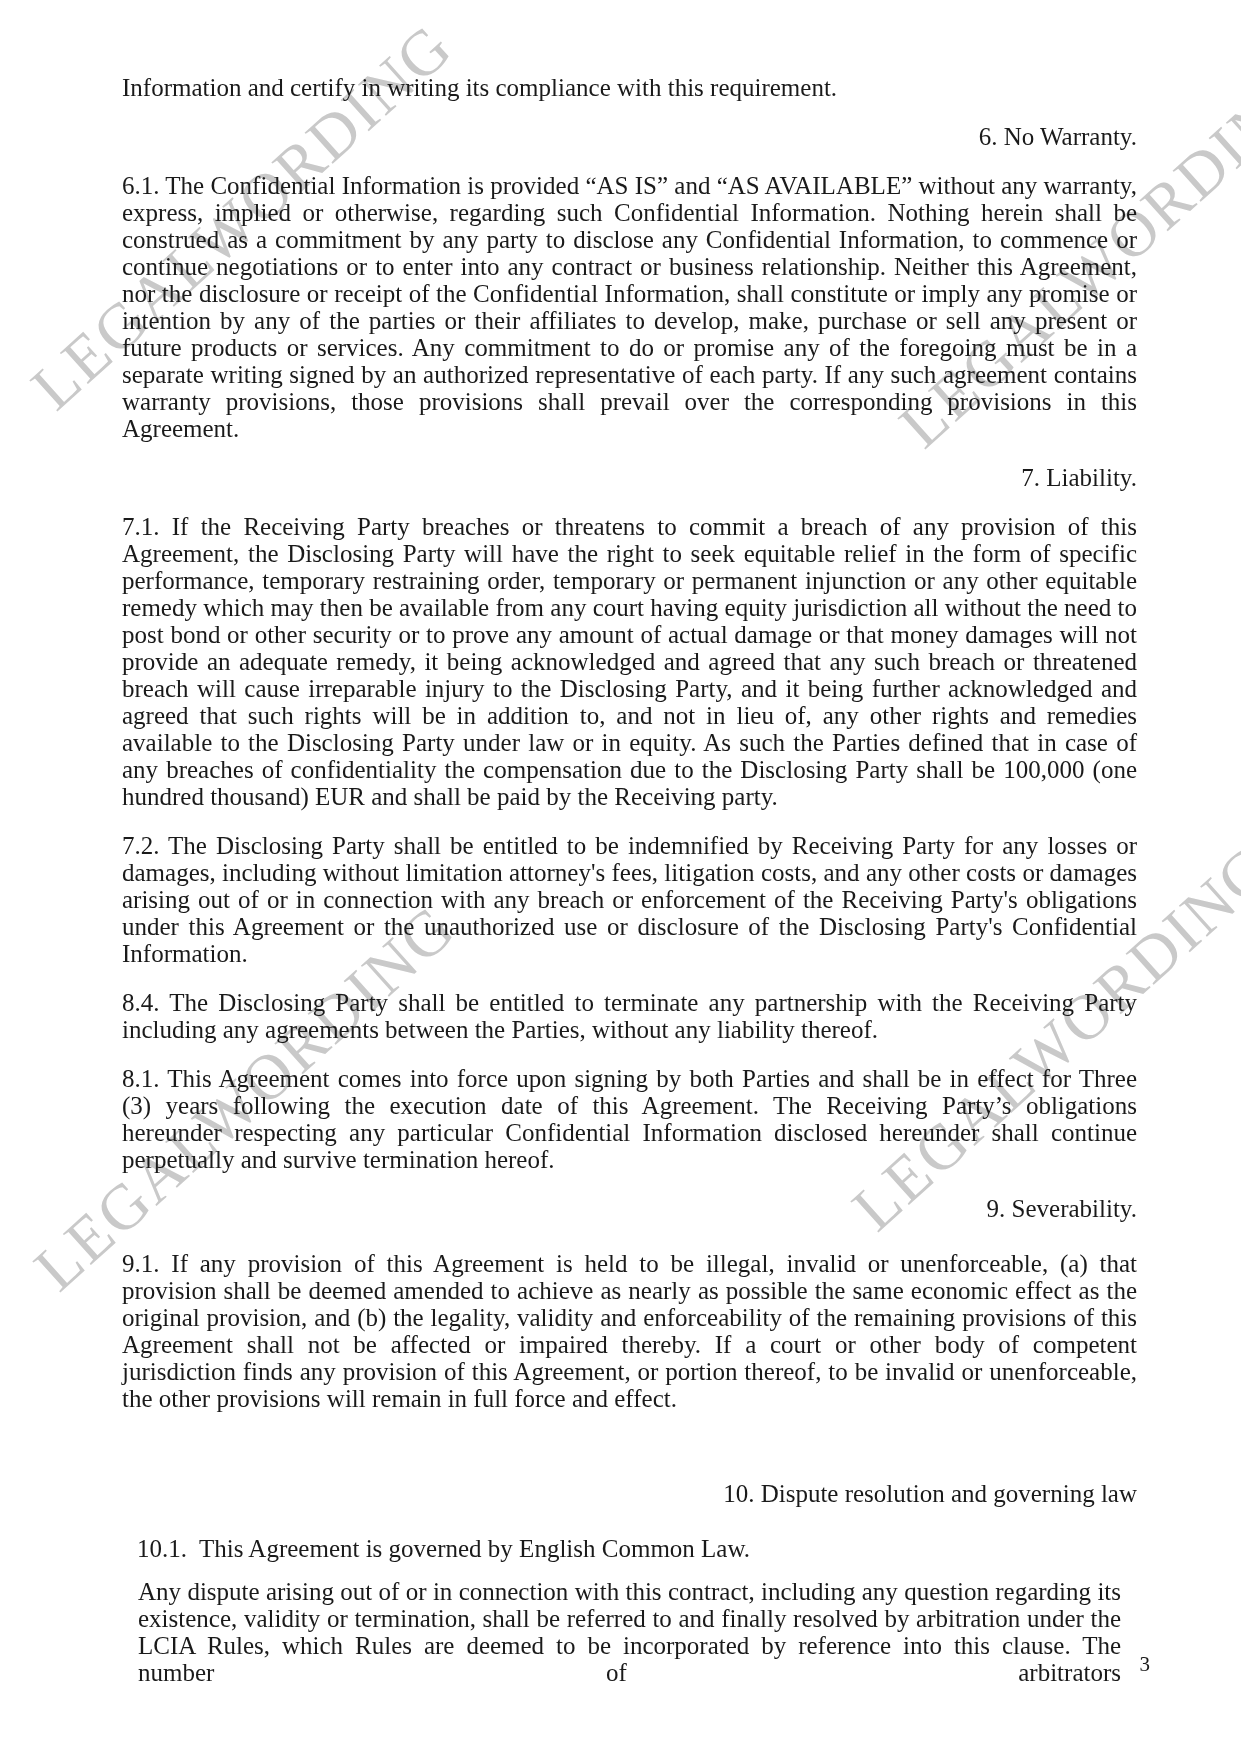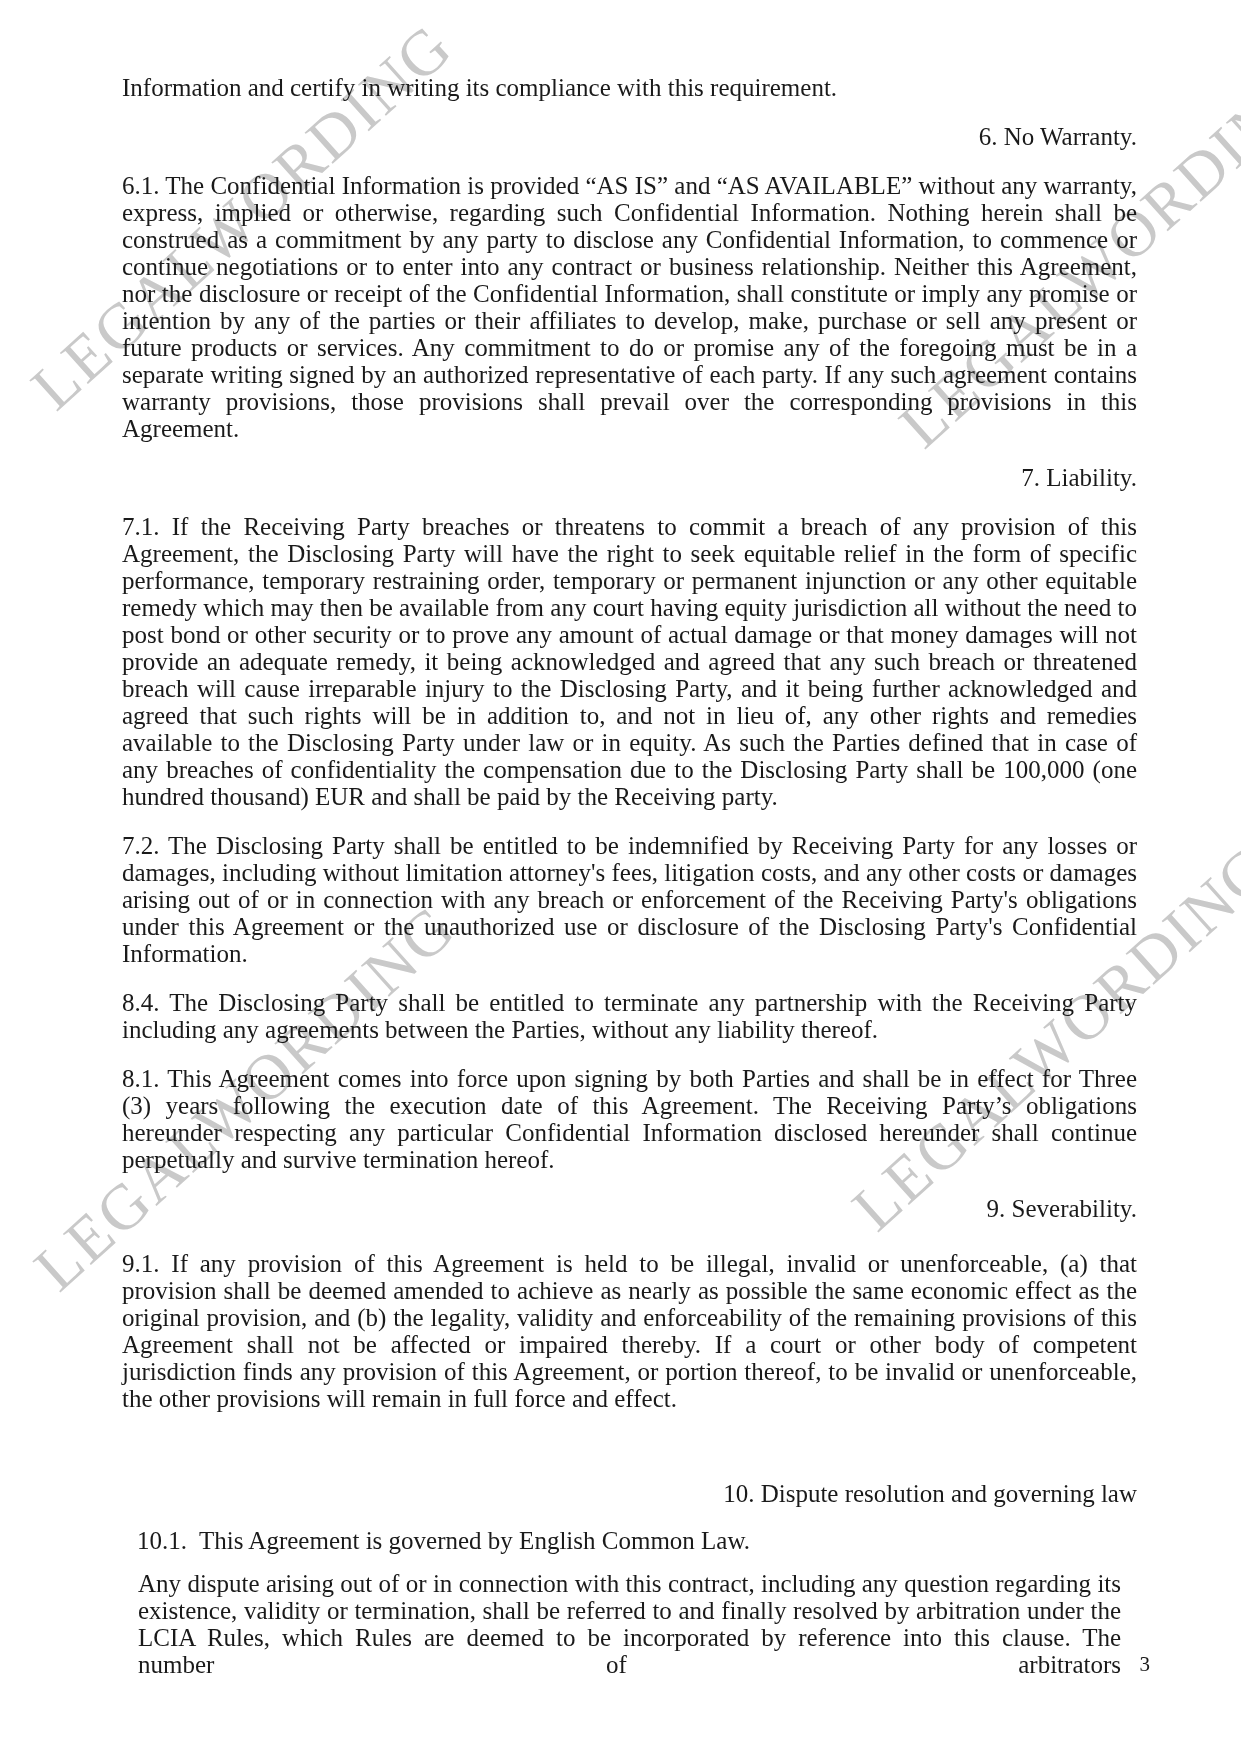--- a/index.html
+++ b/index.html
@@ -48,21 +48,21 @@
   }
   .content p.single-line { text-align: left; }
   .content h2 {
     margin: 0 0 22px 0;
     font-size: 25px;
     line-height: 27px;
     font-weight: normal;
     text-align: right;
   }
   h2.heading-9  { margin-top: 22px; margin-bottom: 28px; }
-  h2.heading-10 { margin-top: 68px; margin-bottom: 20px; }
+  h2.heading-10 { margin-top: 68px; margin-bottom: 28px; }
   p.p-10-first  { margin: 15px; text-align: left; }
   p.p-10-rest   { margin: 16px; text-align: justify; text-align-last: justify; }
 
   .page-number {
     position: absolute;
     top: 1651px; right: 91px;
     font-size: 21px;
     line-height: 27px;
     z-index: 1;
   }

